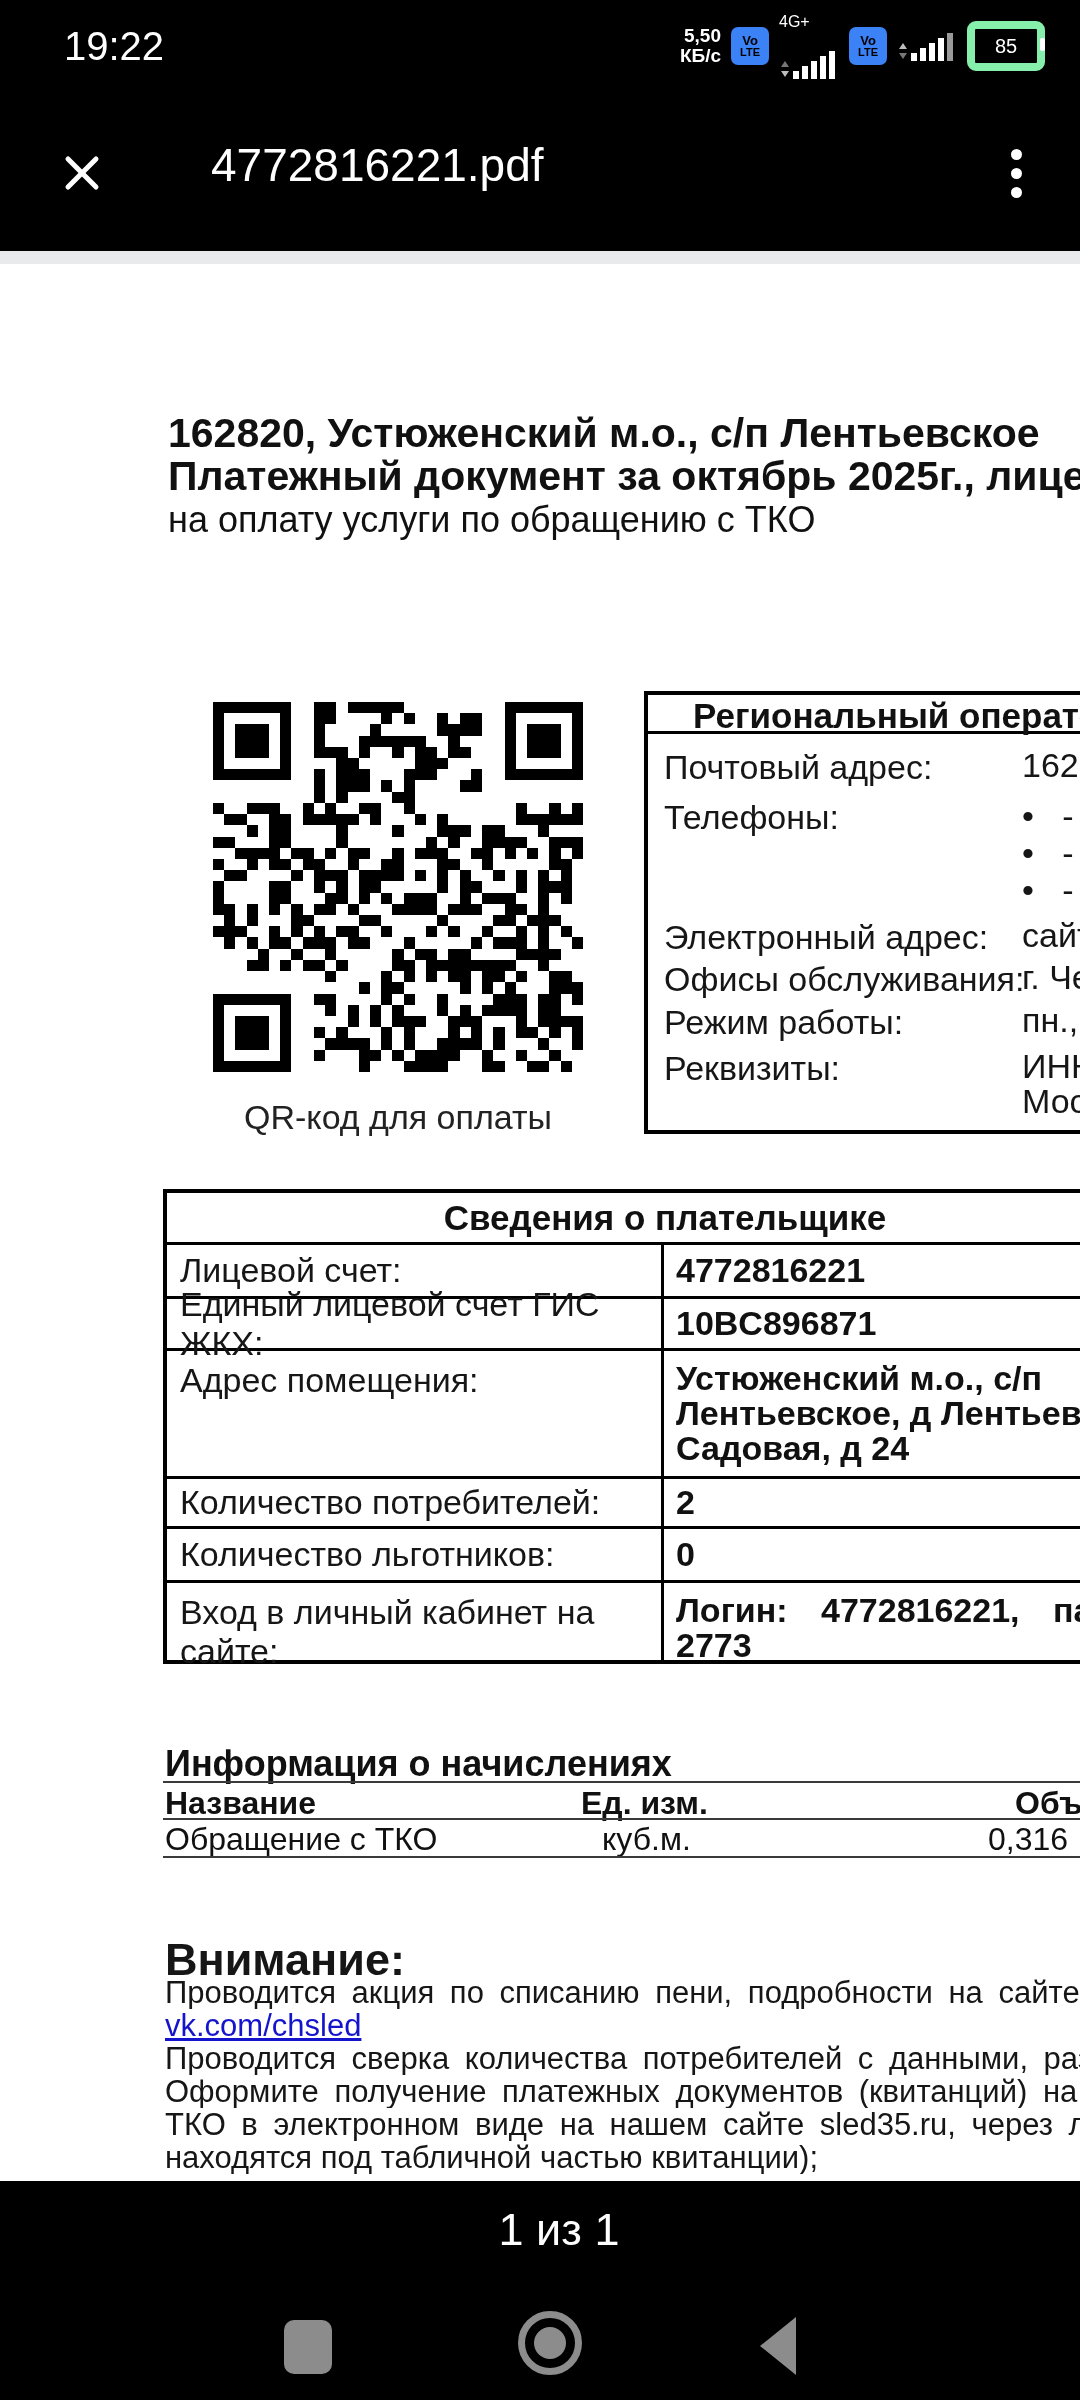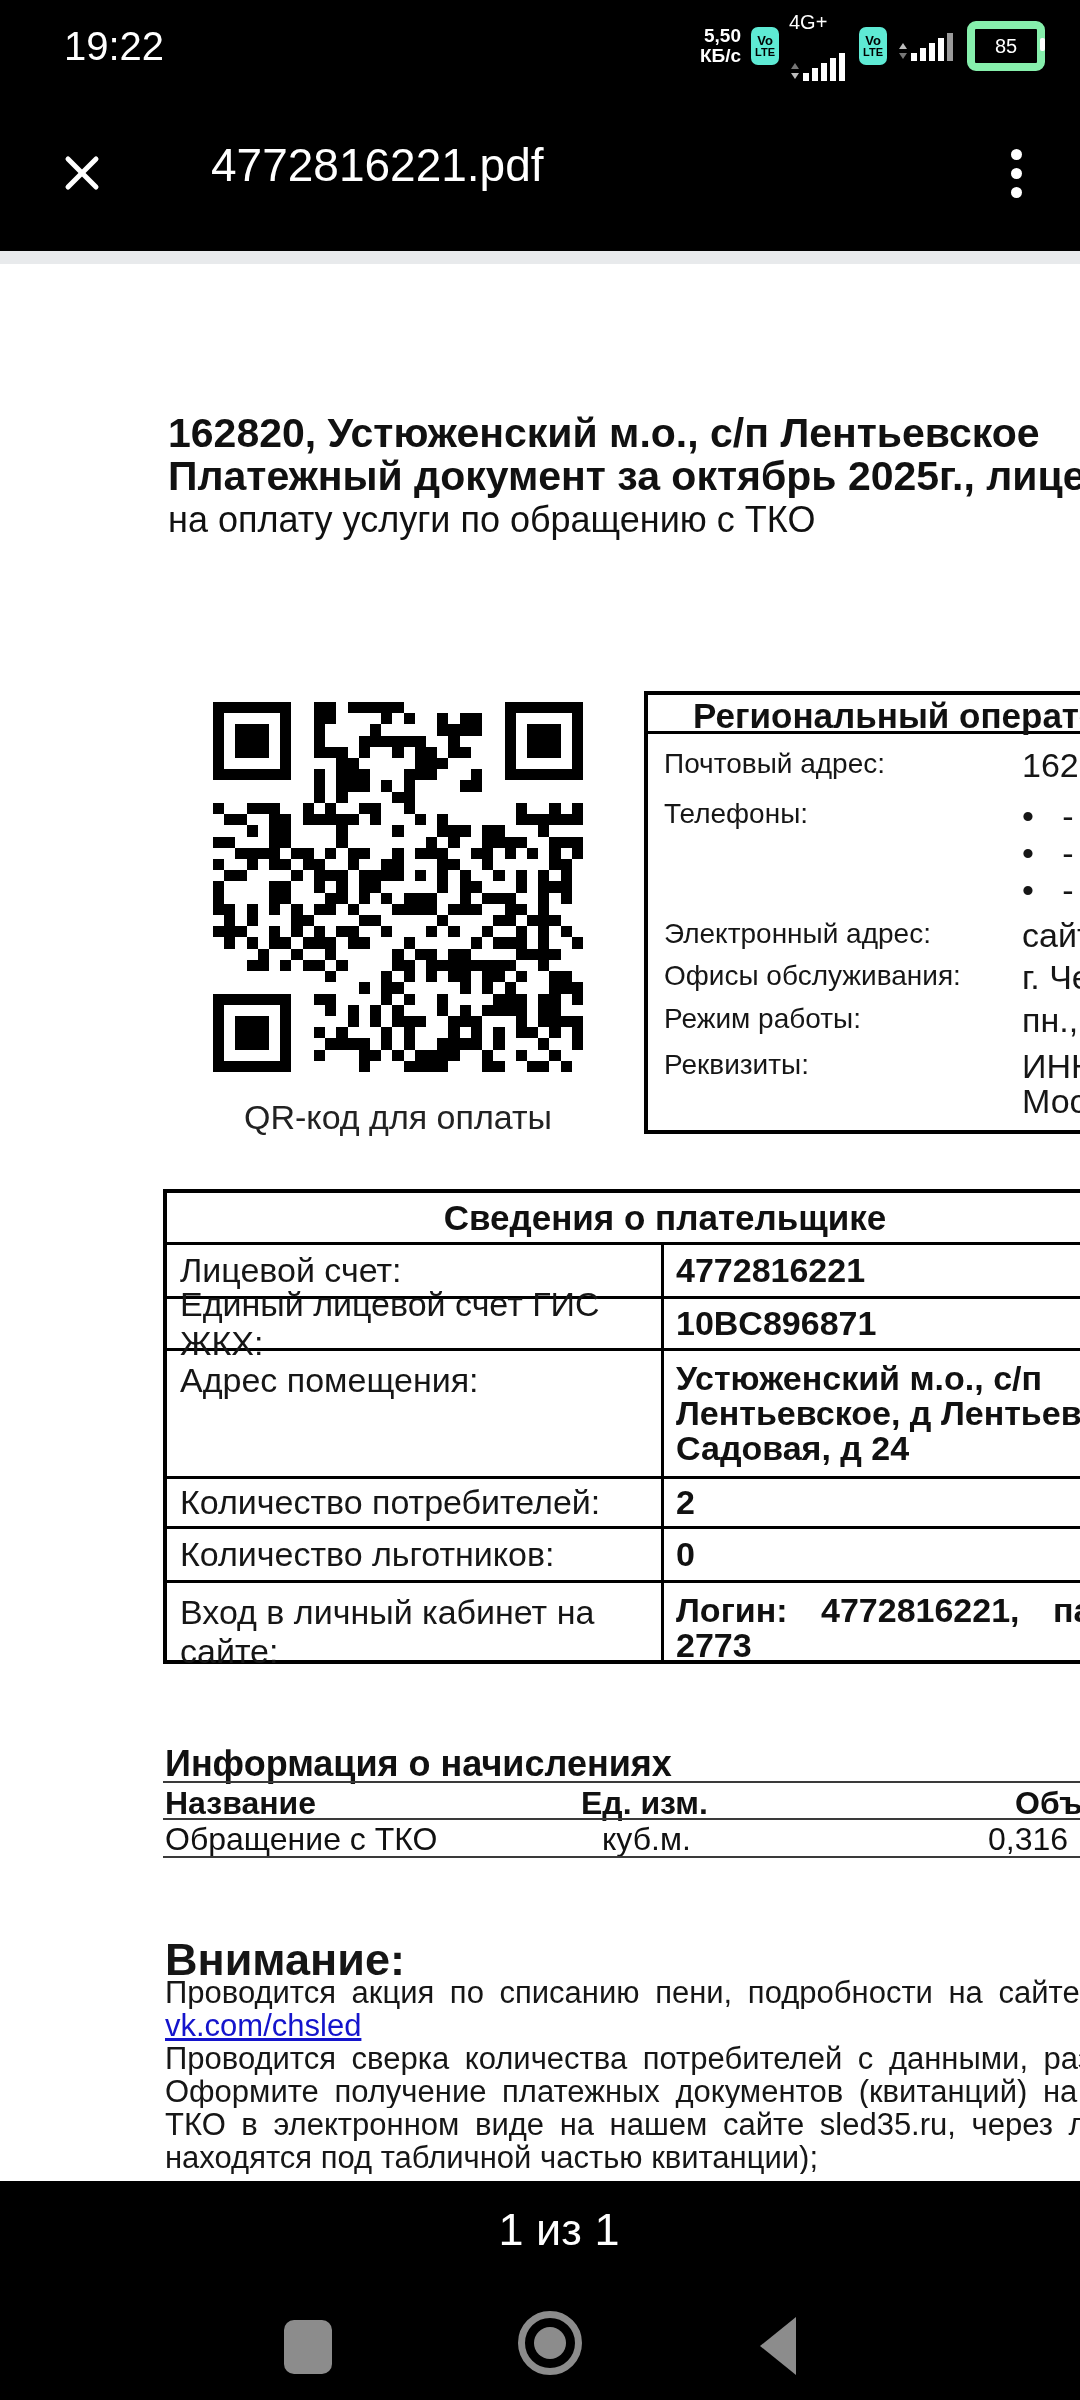--- a/index.html
+++ b/index.html
@@ -3,26 +3,26 @@
 <meta charset="utf-8">
 <style>
   html,body{margin:0;padding:0;background:#000;}
   .screen{position:relative;width:1080px;height:2400px;background:#000;overflow:hidden;
           font-family:"Liberation Sans",sans-serif;border-radius:8px;}
   
   .status-bar{position:absolute;left:0;top:0;width:1080px;height:92px;background:#000;color:#fff;}
   .sb-time{position:absolute;left:64px;top:24px;font-size:40px;font-weight:400;}
   .sb-right{position:absolute;right:35px;top:0;height:92px;display:flex;align-items:center;gap:10px;}
   .net-speed{display:flex;flex-direction:column;align-items:flex-end;font-size:19px;line-height:20px;font-weight:700;}
-  .volte-badge{width:28px;height:38px;background:#5eead4;border-radius:7px;color:#000;display:flex;
+  .volte-badge{width:38px;height:38px;background:#3b82f6;border-radius:7px;color:#000;display:flex;
                flex-direction:column;align-items:center;justify-content:center;line-height:1;}
   .volte-badge .v1{font-size:13px;font-weight:700;}
   .volte-badge .v2{font-size:11px;font-weight:700;}
   .sim-block{display:flex;flex-direction:column;align-items:flex-start;line-height:1;}
-  .net-type{font-size:20px;margin-bottom:19px;}
+  .net-type{font-size:16px;margin-bottom:19px;}
   .battery{position:relative;width:62px;height:34px;border:8px solid #86efac;border-radius:9px;
            display:flex;align-items:center;justify-content:center;color:#fff;font-size:20px;font-weight:400;}
   .battery .nub{position:absolute;right:-8px;top:9px;width:5px;height:13px;background:#fff;border-radius:2px;}
   
   .app-bar{position:absolute;left:0;top:92px;width:1080px;height:159px;background:#000;color:#fff;}
   .close-btn{position:absolute;left:58px;top:57px;width:48px;height:48px;display:flex;align-items:center;justify-content:center;}
   .doc-title{position:absolute;left:211px;top:46px;font-size:46px;font-weight:400;}
   .menu-btn{position:absolute;right:46px;top:48px;width:36px;height:66px;display:flex;flex-direction:column;
             align-items:center;justify-content:center;gap:8px;}
   .menu-btn i{width:11px;height:11px;border-radius:50%;background:#fff;}
@@ -34,21 +34,21 @@
   .doc-header .b{font-weight:700;font-size:41px;}
   .doc-header .r{font-weight:400;font-size:36px;}
   .qr{position:absolute;left:213px;top:438px;width:370px;height:370px;}
   .qr-caption{position:absolute;left:213px;top:834px;width:370px;text-align:center;font-size:34px;color:#222;}
   
   .op-table{position:absolute;left:644px;top:427px;width:820px;height:443px;
             border:4px solid #000;border-right:none;box-sizing:border-box;}
   .op-header{position:absolute;left:0;top:0;width:100%;height:39px;border-bottom:3px solid #000;
              font-weight:700;font-size:35px;box-sizing:border-box;}
   .op-header span{position:absolute;left:45px;top:1px;white-space:nowrap;}
-  .op-row-label{position:absolute;left:16px;font-size:28px;white-space:nowrap;color:#161616;}
+  .op-row-label{position:absolute;left:16px;font-size:34px;white-space:nowrap;color:#161616;}
   .op-row-value{position:absolute;left:374px;font-size:34px;white-space:nowrap;color:#161616;}
   .op-bullets div{line-height:37px;}
   .op-val-lines div{line-height:35px;}
   
   .payer-table{position:absolute;left:163px;top:925px;width:1000px;
                border:4px solid #000;border-right:none;box-sizing:border-box;background:#fff;}
   .pt-header{height:49px;display:flex;align-items:center;justify-content:center;
              font-weight:700;font-size:35px;}
   .pt-row{display:flex;border-top:3px solid #000;}
   .pt-label{width:497px;box-sizing:border-box;padding-left:13px;border-right:3px solid #000;

